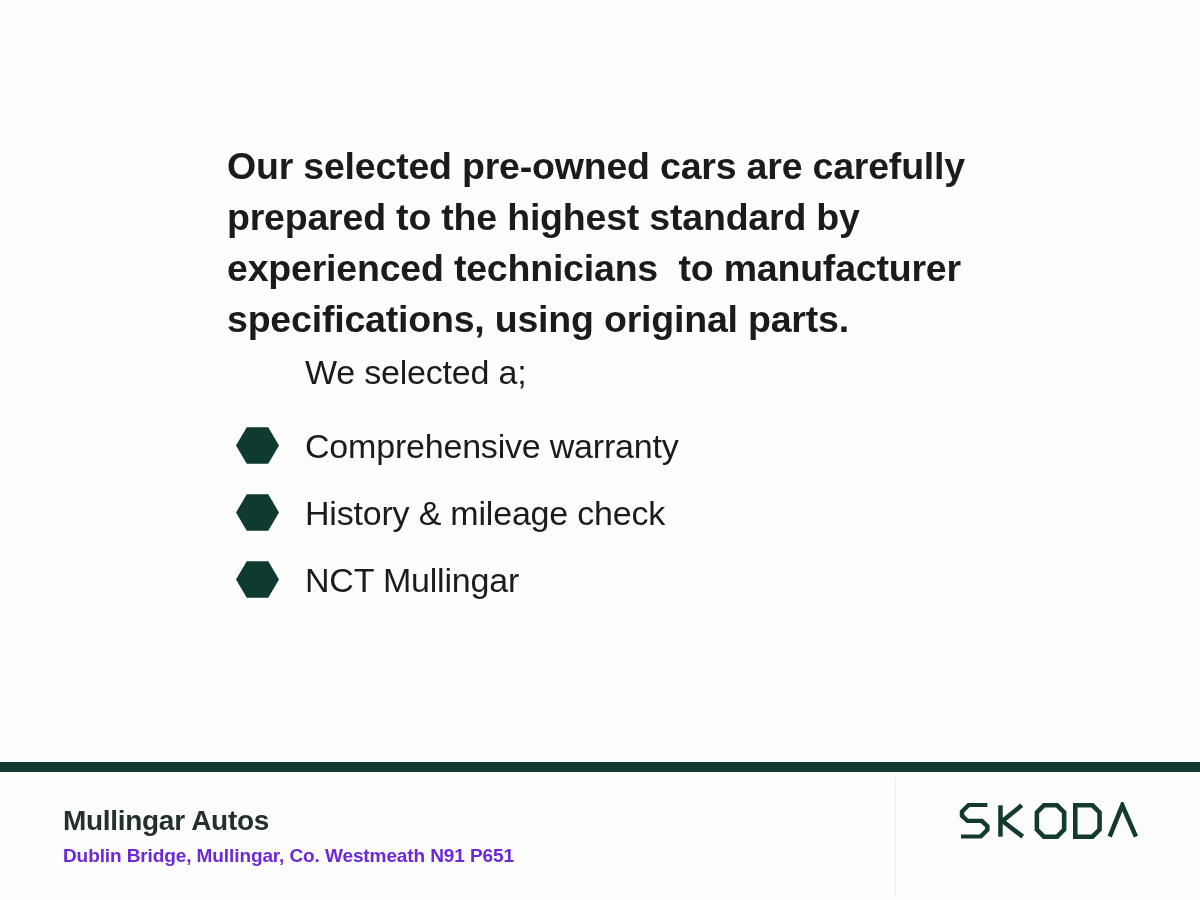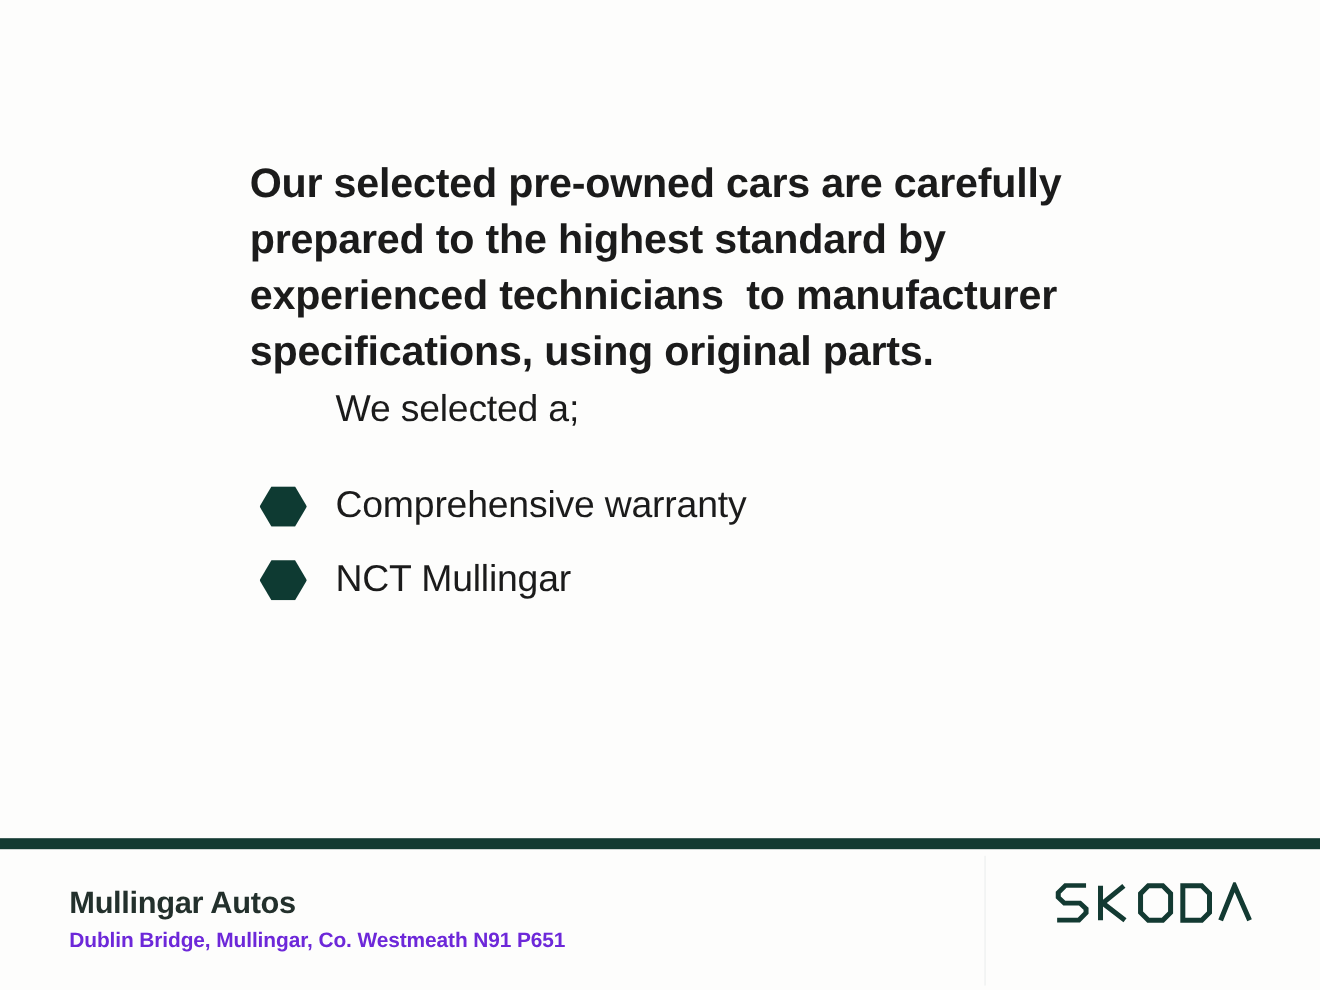--- a/index.html
+++ b/index.html
@@ -53,21 +53,21 @@
   }
 
   #benefits-list {
     list-style: none;
     margin: 0;
     padding: 0;
   }
 
   .benefit-row {
     display: flex;
-    align-items: flex-end;
+    align-items: center;
     height: 67px;
   }
 
   .hex-bullet {
     width: 43px;
     height: 37px;
     flex: 0 0 43px;
     margin-left: 9px;
     margin-right: 26px;
     background: #0e3a32;
@@ -155,20 +155,24 @@
     <div id="includes-lead">We selected a;</div>
 
     <ul id="benefits-list">
 
       <li class="benefit-row">
         <span class="hex-bullet"></span>
         <span class="benefit-label">Comprehensive warranty</span>
       </li>
 
 
+      <li class="benefit-row">
+        <span class="hex-bullet"></span>
+        <span class="benefit-label">History &amp; mileage check</span>
+      </li>
 
       <li class="benefit-row">
         <span class="hex-bullet"></span>
         <span class="benefit-label">NCT Mullingar</span>
       </li>
 
     </ul>
   </div>
 
   <div id="footer-rule"></div>

